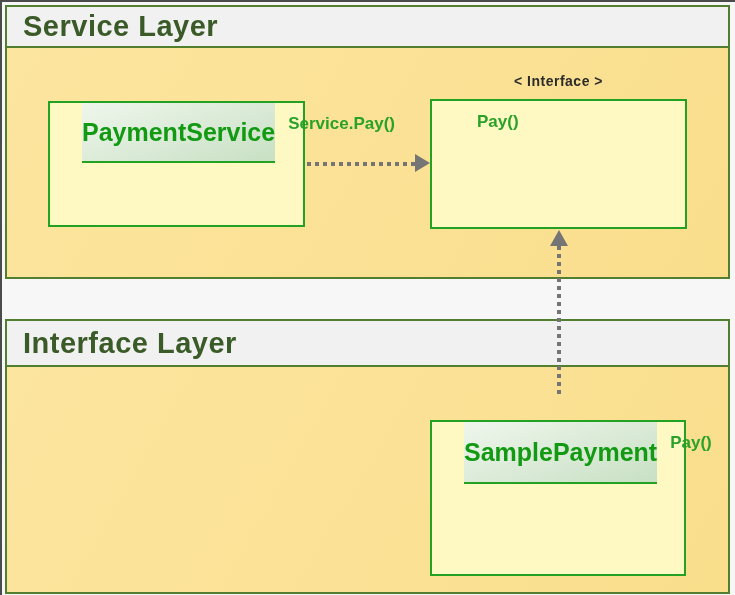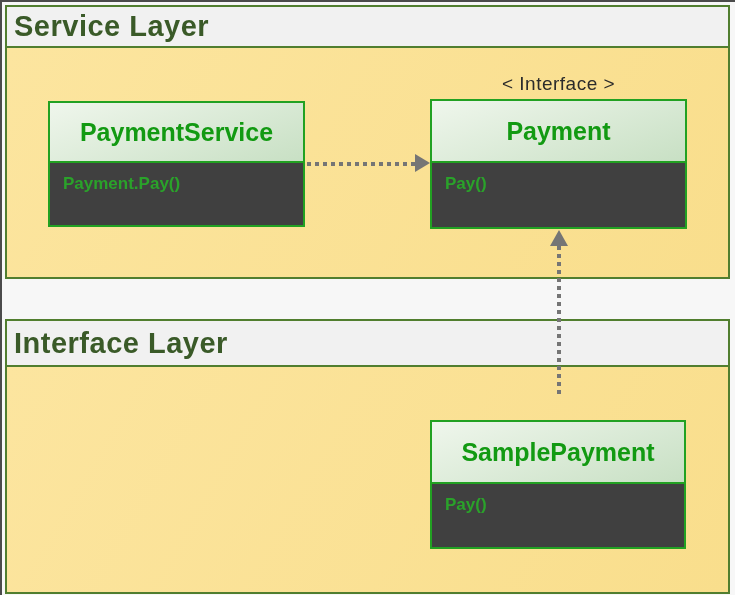--- a/index.html
+++ b/index.html
@@ -14,63 +14,63 @@
     border-left:2px solid #4b4b4b;
     overflow:hidden;
   }
 
   
   .layer-title{
     position:absolute;left:3px;width:725px;
     background:#f1f1f1;
     border:2px solid #517e2f;
     display:flex;align-items:center;
-    padding-left:7px;
+    padding-left:16px;
     font-size:29px;font-weight:bold;color:#3a5a28;
     letter-spacing:0.5px;
   }
   .layer-body{
     position:absolute;left:3px;width:725px;
     background:linear-gradient(120deg,#fce59f 0%,#f9de8c 100%);
     border:2px solid #517e2f;border-top:none;
   }
   #service-title{top:3px;height:43px;}
   #service-body{top:46px;height:231px;}
   #mechanism-title{top:317px;height:48px;}
   #mechanism-body{top:365px;height:227px;}
 
   
   .class-box{
     position:absolute;
     border:2px solid #22a122;
-    background:#404040;
-    display:flex;flex-direction:column;
+    background:#fef9c3;
+    display:flex;flex-direction:row;padding-left:32px;
   }
   .class-header{
     background:linear-gradient(160deg,#eff6ec 0%,#c8e0c4 100%);
     border-bottom:2px solid #22a122;
     display:flex;align-items:center;justify-content:center;
     font-size:25px;font-weight:bold;color:#129a12;
   }
   .class-member{
     padding:11px 13px 0 13px;
     font-size:17px;font-weight:bold;color:#2aa22a;
   }
   #box-payment-service{left:46px;top:99px;width:257px;height:126px;}
   #box-payment-service .class-header{height:60px;}
   #box-payment{left:428px;top:97px;width:257px;height:130px;}
   #box-payment .class-header{height:62px;}
-  #box-sample-payment{left:428px;top:418px;width:256px;height:129px;}
+  #box-sample-payment{left:428px;top:418px;width:256px;height:156px;}
   #box-sample-payment .class-header{height:62px;}
 
   
   .stereotype{
     position:absolute;
     text-align:center;
-    font-size:19px;font-weight:normal;color:#2b2b2b;
+    font-size:14px;font-weight:bold;color:#2b2b2b;
     letter-spacing:0.5px;
   }
   #label-interface{left:428px;top:71px;width:257px;height:24px;}
   #label-implement{left:397px;top:392px;width:320px;height:24px;}
 
   
   .h-dots{
     position:absolute;left:305px;top:160px;width:112px;height:4px;
     background:repeating-linear-gradient(to right,#757575 0 4px,transparent 4px 8px);
   }
@@ -103,28 +103,25 @@
 
   <div class="layer-title" id="mechanism-title">
     <span>Interface Layer</span>
   </div>
   <div class="layer-body" id="mechanism-body"></div>
 
   <div class="class-box" id="box-payment-service">
     <div class="class-header">
       <span>PaymentService</span>
     </div>
-    <div class="class-member">Payment.Pay()</div>
+    <div class="class-member">Service.Pay()</div>
   </div>
 
   <div class="stereotype" id="label-interface">&lt; Interface &gt;</div>
   <div class="class-box" id="box-payment">
-    <div class="class-header">
-      <span>Payment</span>
-    </div>
     <div class="class-member">Pay()</div>
   </div>
 
   <div class="class-box" id="box-sample-payment">
     <div class="class-header">
       <span>SamplePayment</span>
     </div>
     <div class="class-member">Pay()</div>
   </div>
 

